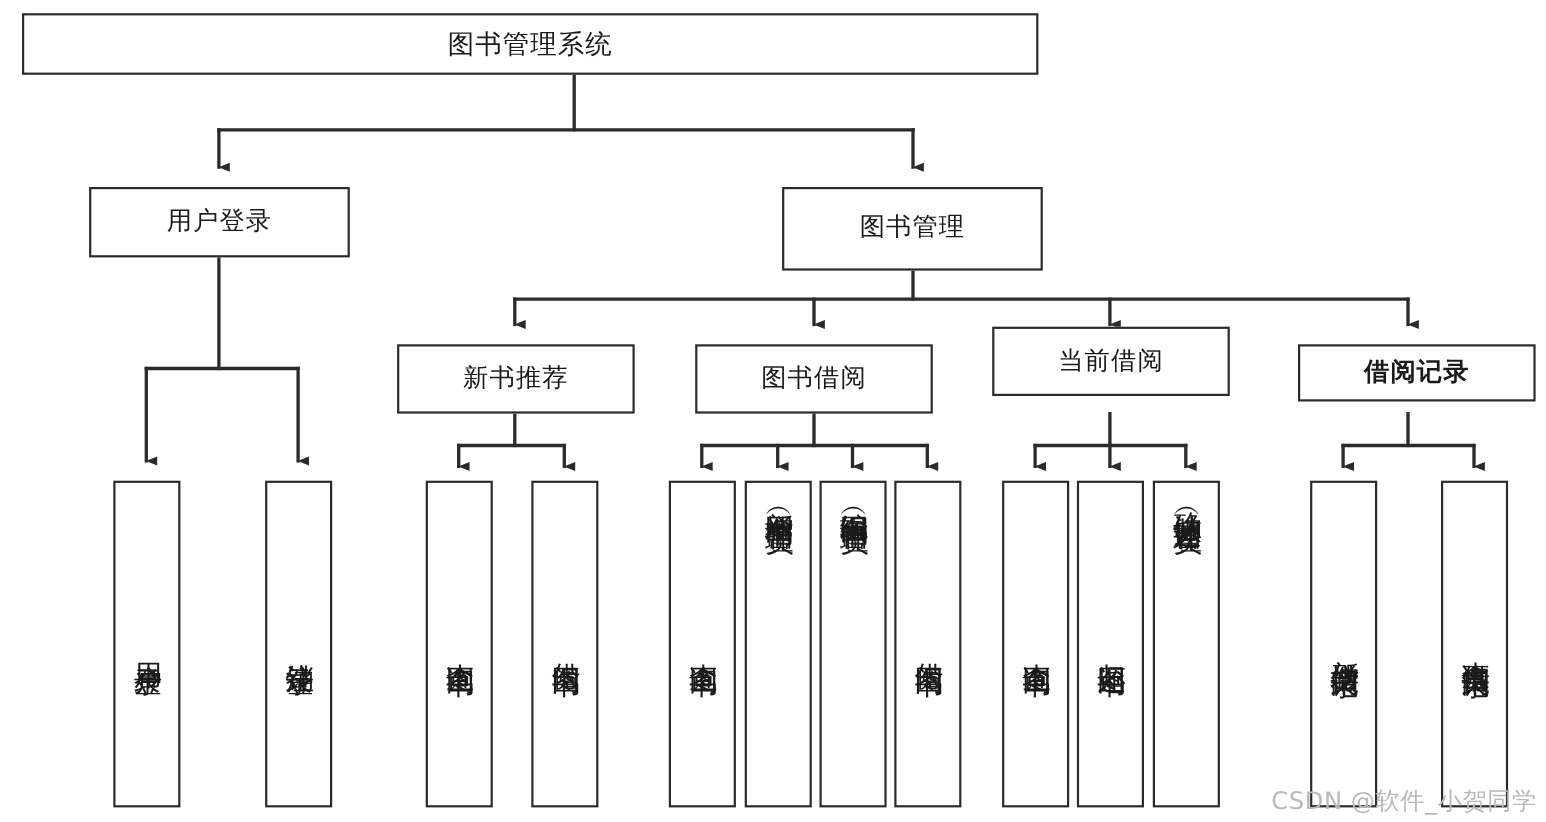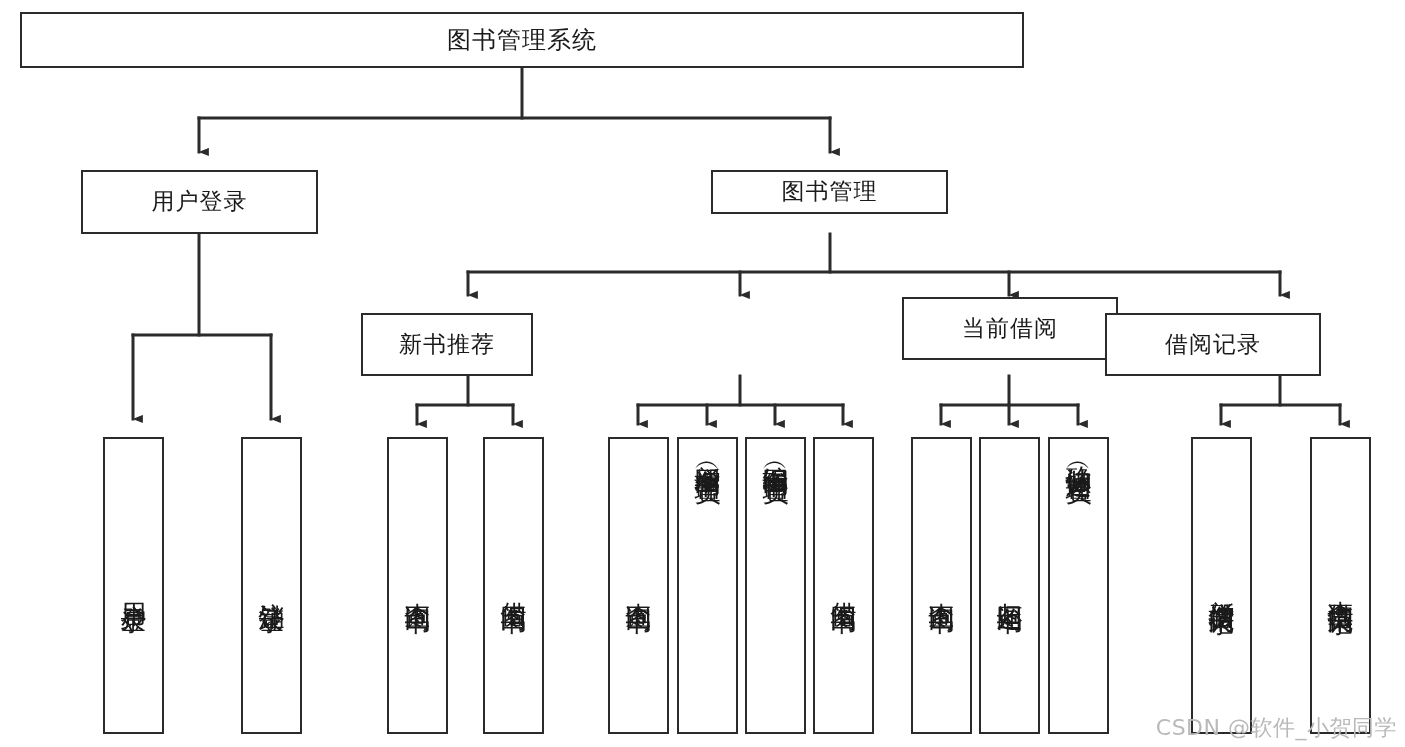--- a/index.html
+++ b/index.html
@@ -119,32 +119,33 @@
       <path d="M1078,405 L1078,424" marker-end="url(#arrowhead)"></path>
 
       <path d="M1280,376 L1280,405"></path>
       <path d="M1221,405 L1340,405"></path>
       <path d="M1221,405 L1221,424" marker-end="url(#arrowhead)"></path>
       <path d="M1340,405 L1340,424" marker-end="url(#arrowhead)"></path>
 
     </g>
   </svg>
 
-  <div class="node horiz root" style="left:20px; top:12px; width:1004px; height:56px;">图书管理系统</div>
+  <div class="node horiz root" style="left:20px; top:12px; width:924px; height:56px;">图书管理系统</div>
 
   <div class="node horiz" style="left:81px; top:170px; width:237px; height:64px;">用户登录</div>
 
-  <div class="node horiz" style="left:711px; top:170px; width:237px; height:44px;text-align:right;">图书管理</div>
+  <div class="node horiz" style="left:711px; top:170px; width:237px; height:76px;text-align:right;">图书管理</div>
 
-  <div class="node horiz" style="left:361px; top:313px; width:172px; height:63px;">新书推荐</div>
+  <div class="node horiz" style="left:361px; top:313px; width:216px; height:63px;">新书推荐</div>
 
+  <div class="node horiz" style="left:632px; top:313px; width:216px; height:63px;">图书借阅</div>
 
   <div class="node horiz" style="left:902px; top:297px; width:216px; height:63px;">当前借阅</div>
 
-  <div class="node horiz" style="left:1105px; top:313px; width:216px; height:63px;">借阅记录</div>
+  <div class="node horiz" style="left:1180px; top:313px; width:216px; height:52px;font-weight:bold;">借阅记录</div>
 
   <div class="node vert" style="left:103px; top:437px; width:61px; height:297px;">
     <span class="vtext">用户登录</span>
   </div>
 
   <div class="node vert" style="left:241px; top:437px; width:61px; height:297px;">
     <span class="vtext">注销登录</span>
   </div>
 
   <div class="node vert" style="left:387px; top:437px; width:61px; height:297px;">

